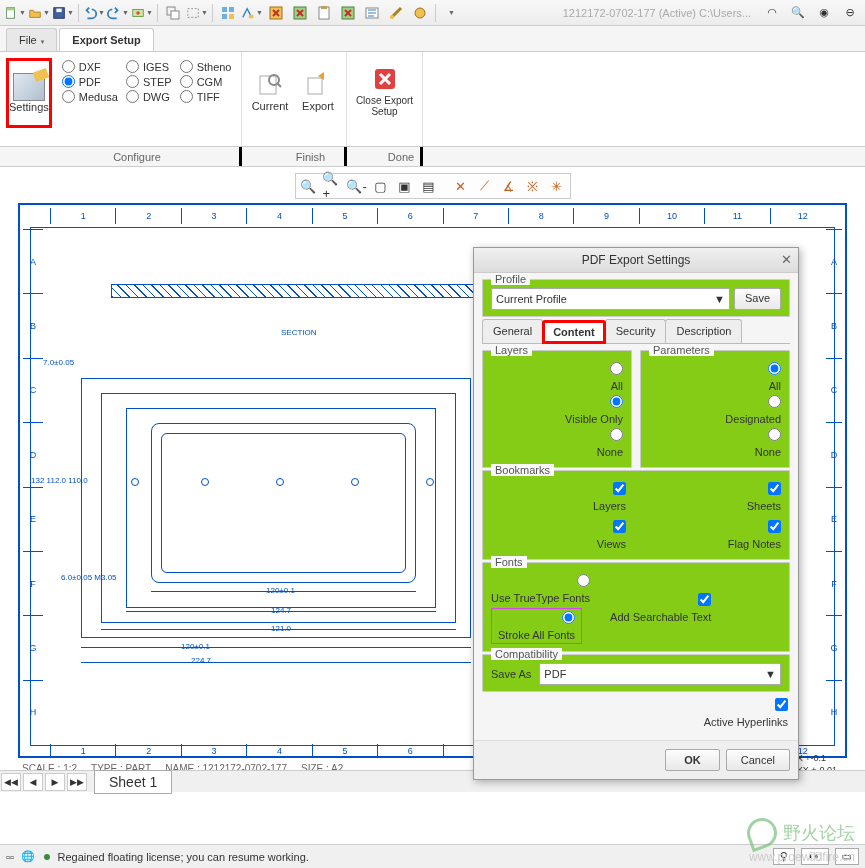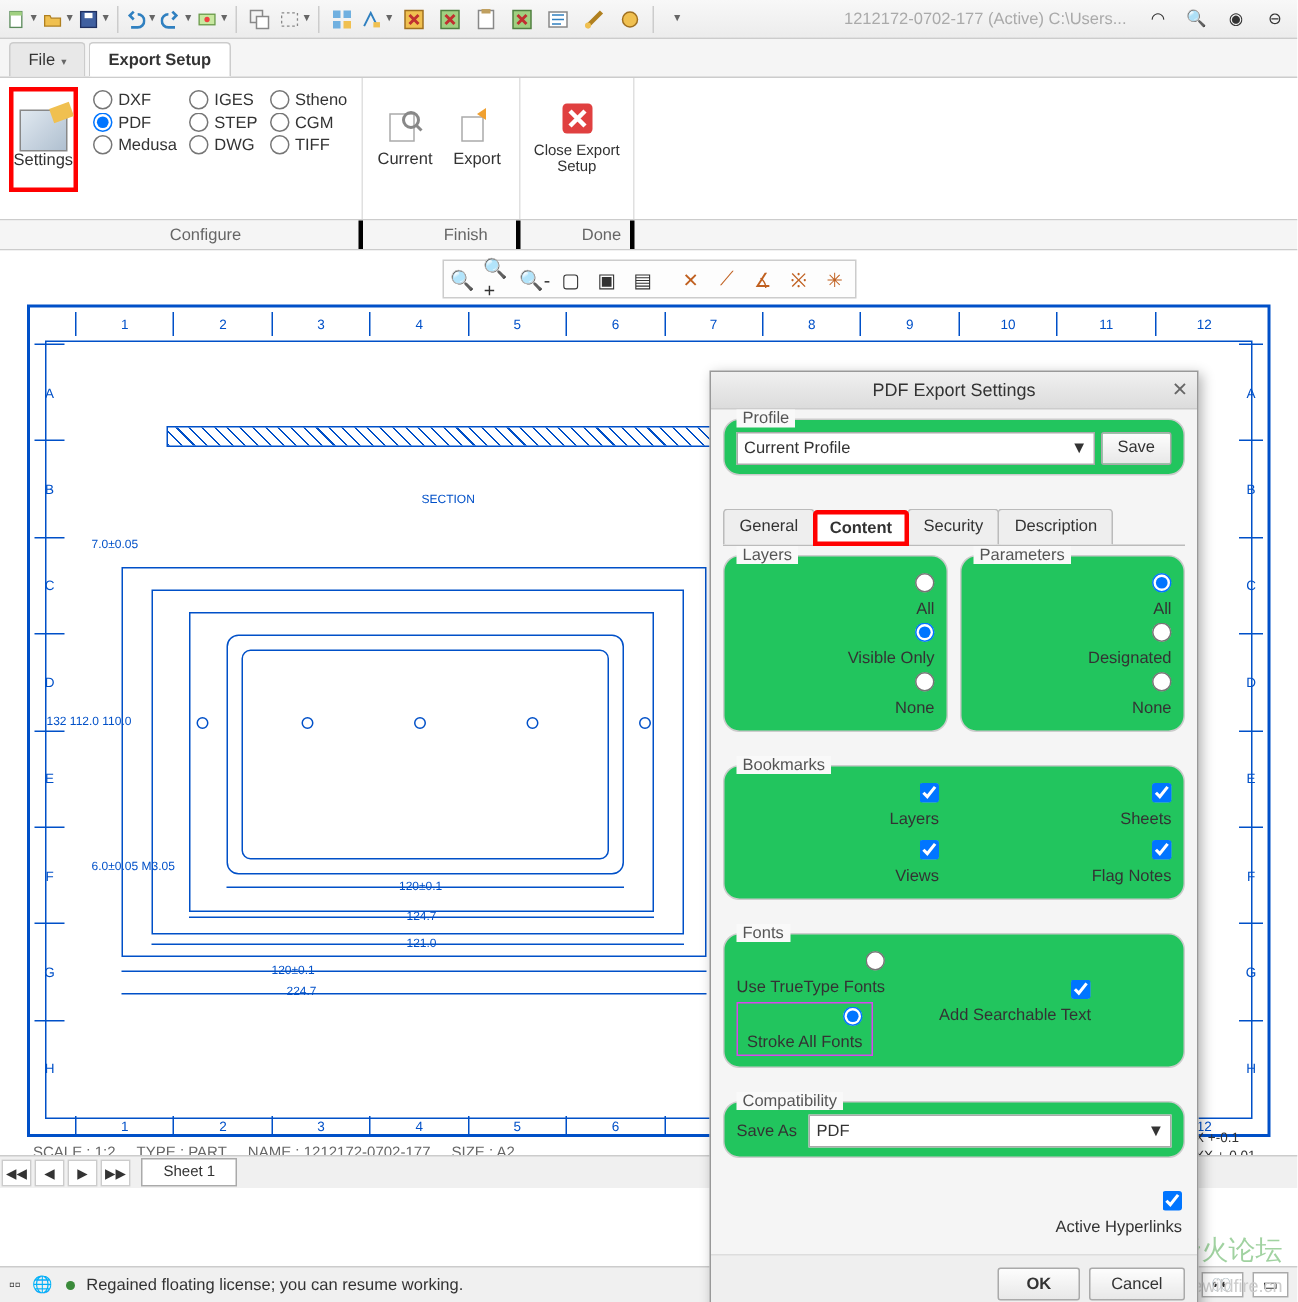--- a/index.html
+++ b/index.html
@@ -59,33 +59,33 @@
 .dim-text { position: absolute; font-size: 8px; color: #0050c8; }
 .hatch { background: repeating-linear-gradient(45deg,#0050c8 0 1px, transparent 1px 6px); }
 
 .tol-block { position: absolute; right: 28px; bottom: 4px; font-size: 9px; color: #333; line-height: 1.3; }
 
 .info-row { position: absolute; left: 22px; bottom: 18px; font-size: 10px; color: #666; display: flex; gap: 14px; }
 
 
 .sheet-nav { position: absolute; bottom: 0; left: 0; right: 0; height: 22px; background: #f0f0f0; border-top: 1px solid #ccc; display: flex; align-items: center; }
 .sheet-nav .nav-btn { width: 20px; height: 18px; display: flex; align-items: center; justify-content: center; border: 1px solid #ccc; margin: 0 1px; background: #fff; font-size: 9px; cursor:pointer; }
-.sheet-tab { padding: 3px 14px; background: #fff; border: 1px solid #aaa; margin-left: 6px; font-size: 10px; }
+.sheet-tab { padding: 3px 14px; background: #fff; border: 1px solid #aaa; margin-left: 6px; font-size: 14px; }
 
 
 .status-bar { position: absolute; bottom: 0; left: 0; right: 0; height: 24px; background: #f0f0f0; border-top: 1px solid #ccc; display: flex; align-items: center; padding: 0 6px; font-size: 11px; gap: 8px; }
 .status-bar .bullet { width: 6px; height: 6px; border-radius: 50%; background: #3a8a3a; }
 
 
 .dialog { position: absolute; top: 247px; left: 473px; width: 326px; background: #f5f5f5; border: 1px solid #999; box-shadow: 2px 2px 8px rgba(0,0,0,.3); z-index: 100; }
 .dialog-title { background: linear-gradient(#f0f0f0,#dcdcdc); padding: 5px 8px; text-align: center; font-size: 12px; position: relative; border-bottom: 1px solid #ccc; }
 .dialog-close { position: absolute; right: 6px; top: 4px; font-size: 13px; color: #666; cursor:pointer; font-family: sans-serif;}
 .dialog-body { padding: 6px 8px; }
 
-.fieldset { border: 1px solid #ccc; border-radius: 11px; padding: 8px 8px 6px; margin-bottom: 22px; position: relative; background: #22c55e; }
+.fieldset { border: 1px solid #ccc; border-radius: 1px; padding: 8px 8px 6px; margin-bottom: 2px; position: relative; background: #84cc16; }
 .fieldset > .legend { position: absolute; top: -7px; left: 8px; background: #f9f9f9; padding: 0 4px; font-size: 11px; color: #555; }
 .profile-row { display: flex; gap: 4px; }
 .profile-row select, .profile-row .sel { flex: 1; height: 22px; border: 1px solid #aaa; background: #fff; font-size: 11px; padding: 0 4px; display:flex; align-items:center; justify-content:space-between; }
 .btn { padding: 3px 10px; border: 1px solid #aaa; background: linear-gradient(#fdfdfd,#e8e8e8); font-size: 11px; cursor:pointer; border-radius:2px; }
 
 .dlg-tabs { display: flex; border-bottom: 1px solid #bbb; margin-bottom: 6px; }
 .dlg-tab { padding: 5px 10px; border: 1px solid #bbb; border-bottom: none; background: #eee; font-size: 11px; margin-right: -1px; border-radius: 3px 3px 0 0; cursor:pointer; }
 .dlg-tab.active { background: #fff; position: relative; top: 1px; }
 .dlg-tab.hl { border: 3px solid #ff0000; font-weight: bold; padding: 3px 8px; }
 
@@ -407,21 +407,21 @@
         <div class="seg">D</div>
         <div class="seg">E</div>
         <div class="seg">F</div>
         <div class="seg">G</div>
         <div class="seg">H</div>
       </div>
     <div class="canvas-inner">
 
       <div class="hatch" style="position:absolute; top:56px; left:80px; width:370px; height:14px; border:1px solid #0050c8;"></div>
       <span class="dim-text" style="top:100px; left:250px">SECTION</span>
-      <span class="dim-text" style="top:130px; left:30px">7.0±0.05</span>
+      <span class="dim-text" style="top:130px; left:12px">7.0±0.05</span>
 
       <div class="rect-outline" style="top:150px; left:50px; width:390px; height:260px"></div>
       <div class="rect-outline" style="top:165px; left:70px; width:355px; height:230px"></div>
       <div class="rect-outline" style="top:180px; left:95px; width:310px; height:200px"></div>
       <div class="rect-outline" style="top:195px; left:120px; width:265px; height:160px; border-radius:8px"></div>
       <div class="rect-outline" style="top:205px; left:130px; width:245px; height:140px; border-radius:6px"></div>
 
       <div style="position:absolute; top:250px; left:100px; width:8px; height:8px; border:1px solid #0050c8; border-radius:50%"></div>
       <div style="position:absolute; top:250px; left:170px; width:8px; height:8px; border:1px solid #0050c8; border-radius:50%"></div>
       <div style="position:absolute; top:250px; left:245px; width:8px; height:8px; border:1px solid #0050c8; border-radius:50%"></div>
@@ -551,21 +551,21 @@
           </div>
         <div class="opt-row">
             <input type="checkbox" class="chk" checked="" style="">
             <span>Flag Notes</span>
           </div>
       </div>
     </div>
 
     <div class="fieldset fonts-box">
       <span class="legend">Fonts</span>
-      <div style="display:flex; gap:36px; align-items:flex-start">
+      <div style="display:flex; gap:20px; align-items:flex-start">
         <div>
           <div class="opt-row">
               <input type="radio" name="fn" style="">
               <span>Use TrueType Fonts</span>
             </div>
           <div class="hl-red">
             <div class="opt-row" style="margin:0">
                 <input type="radio" name="fn" checked="" style="">
                 <span>Stroke All Fonts</span>
               </div>

